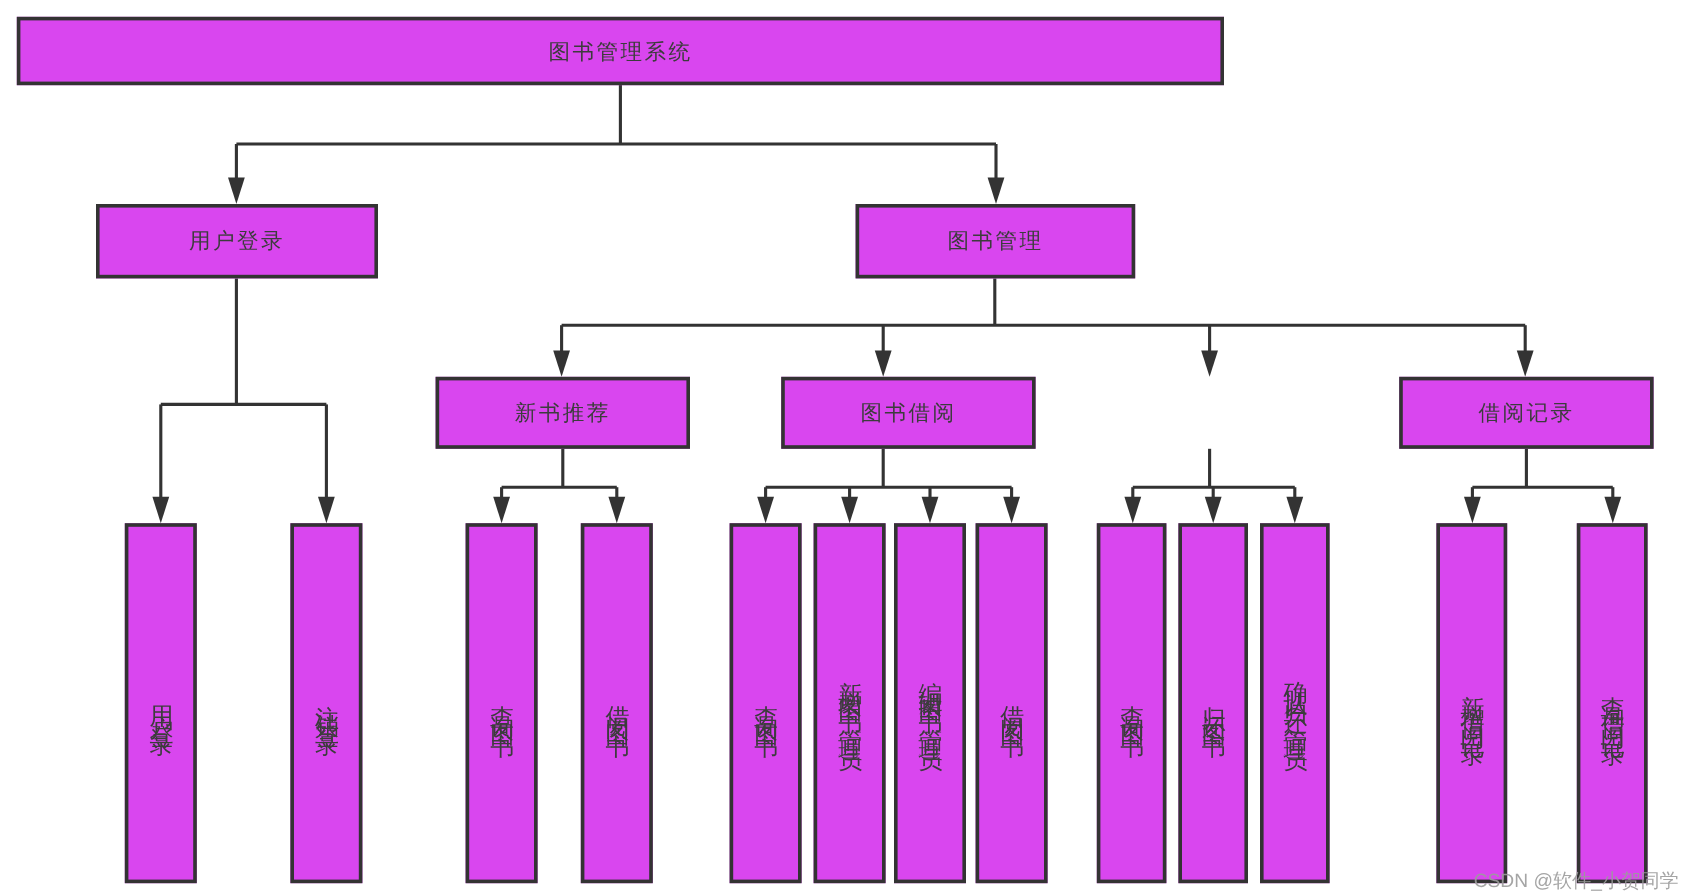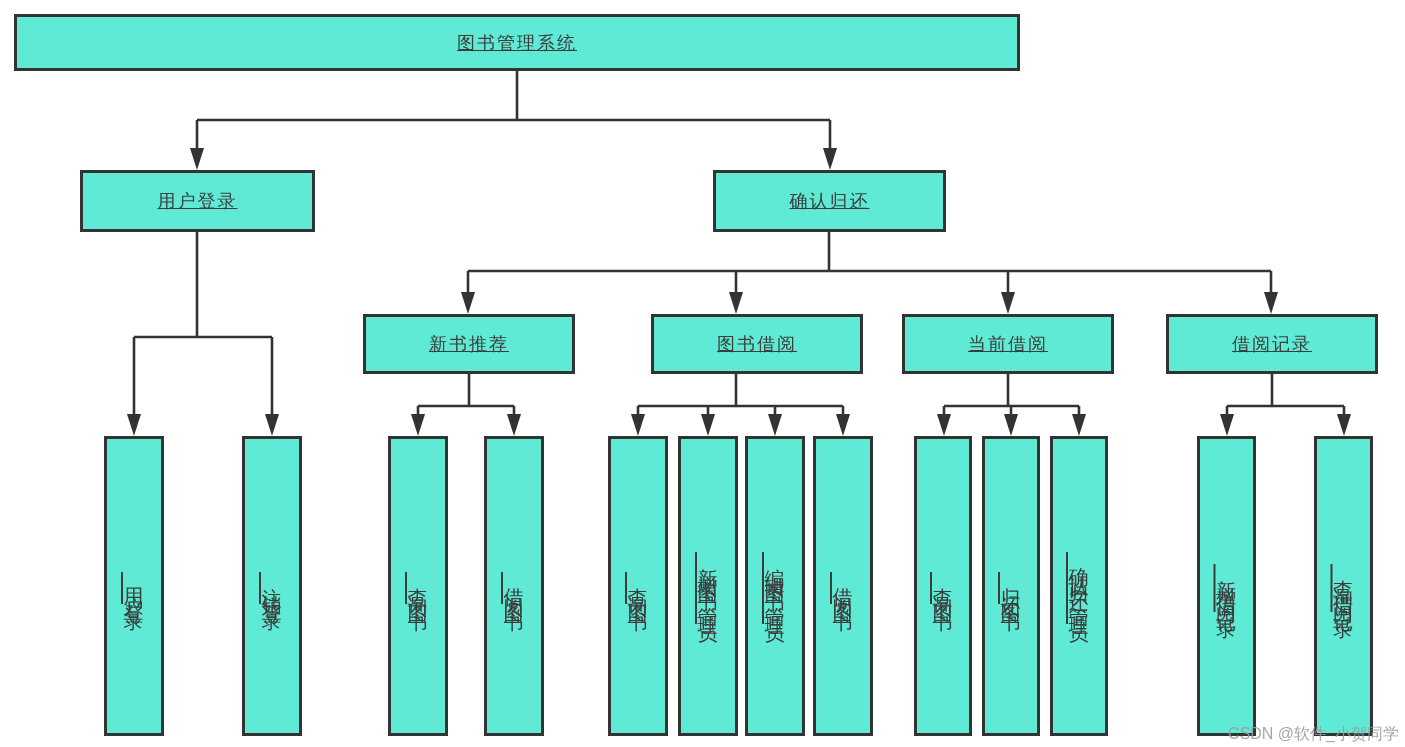--- a/index.html
+++ b/index.html
@@ -26,26 +26,25 @@
   svg.connectors path {
     stroke: currentColor;
     stroke-width: 2.6;
     fill: none;
   }
   svg.connectors polygon { fill: currentColor; stroke: none; }
   .box {
     position: absolute;
     box-sizing: border-box;
     border: 3px solid var(--line);
-    background: #5eead4;
+    background: #d946ef;
     display: flex;
     align-items: center;
     justify-content: center;
     color: var(--text);
-    text-decoration: underline;
   }
   .h-box { font-size: 18px; letter-spacing: 2px; white-space: nowrap; }
   .root-box   { left: 14px;  top: 14px;  width: 1006px; height: 57px; }
   .l2a        { left: 80px;  top: 170px; width: 235px;  height: 62px; }
   .l2b        { left: 713px; top: 170px; width: 233px;  height: 62px; }
   .l3 { top: 314px; height: 60px; width: 212px; }
   .l3a { left: 363px; }  .l3b { left: 651px; }
   .l3c { left: 902px; }  .l3d { left: 1166px; }
   .v-box {
     top: 436px; height: 300px;
@@ -149,25 +148,24 @@
       <path d="M1227 406 V416"></path>
         <polygon points="1220,414 1234,414 1227,436"></polygon>
       <path d="M1344 406 V416"></path>
         <polygon points="1337,414 1351,414 1344,436"></polygon>
     </g>
   </svg>
 
   <div class="box h-box root-box">图书管理系统</div>
 
   <div class="box h-box l2a">用户登录</div>
-  <div class="box h-box l2b">确认归还</div>
+  <div class="box h-box l2b">图书管理</div>
 
   <div class="box h-box l3 l3a">新书推荐</div>
   <div class="box h-box l3 l3b">图书借阅</div>
-  <div class="box h-box l3 l3c">当前借阅</div>
   <div class="box h-box l3 l3d">借阅记录</div>
 
   <div class="box v-box u1">用户登录</div>
   <div class="box v-box u2">注销登录</div>
 
   <div class="box v-box n1">查询图书</div>
   <div class="box v-box n2">借阅图书</div>
 
   <div class="box v-box b1">查询图书</div>
   <div class="box v-box b2">新增图书（管理员）</div>

